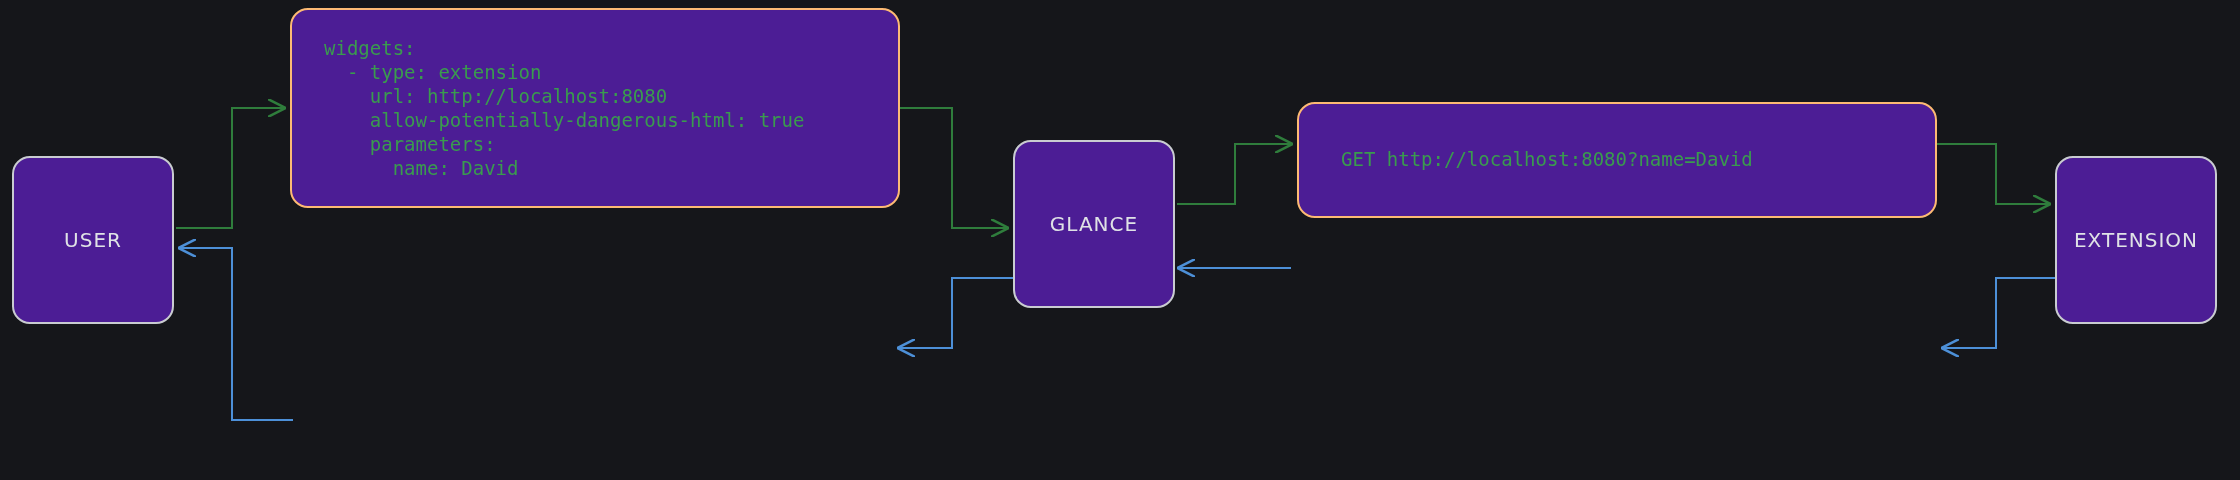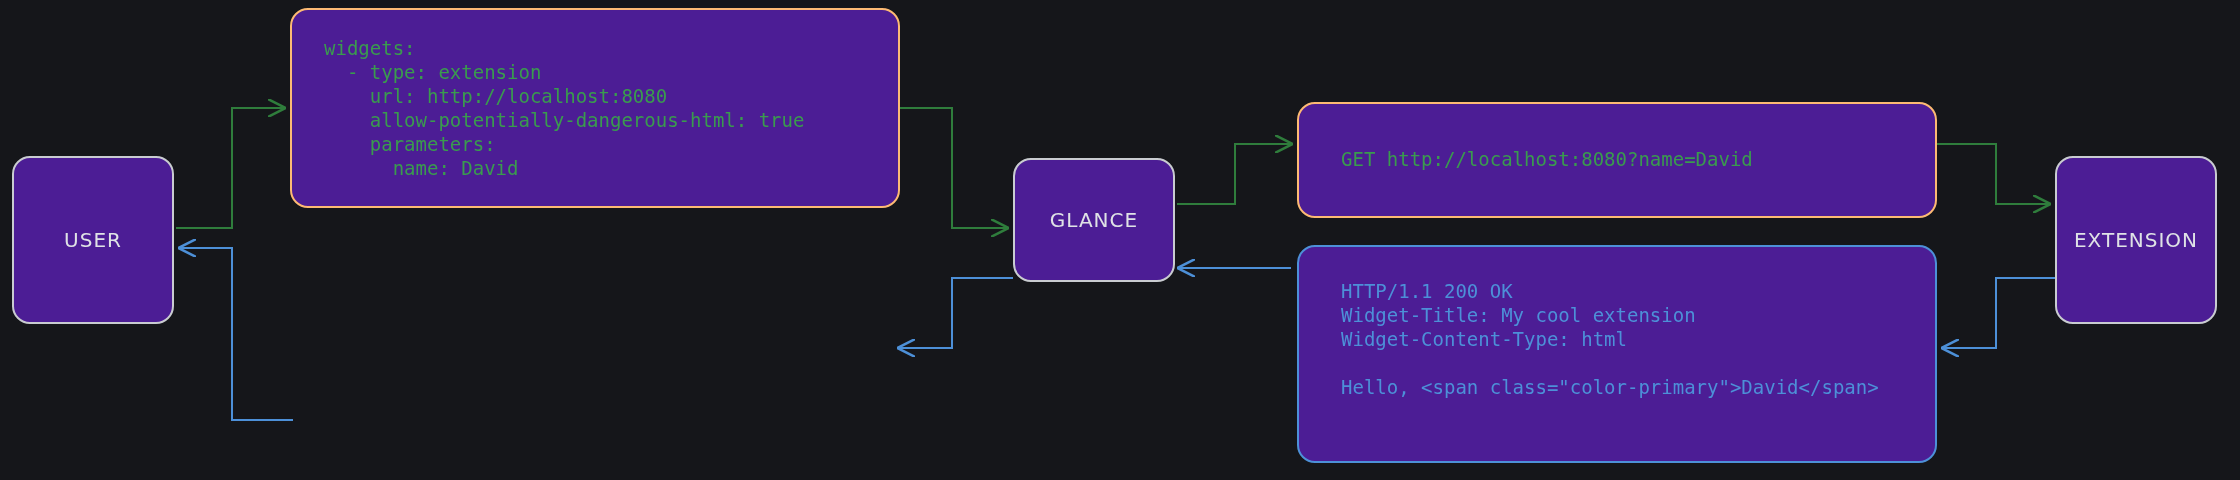--- a/index.html
+++ b/index.html
@@ -36,21 +36,21 @@
     background: #4c1d95;
     display: flex;
     align-items: center;
     justify-content: center;
     color: #dfe2e6;
     font-size: 20px;
     letter-spacing: 1px;
     font-family: "DejaVu Sans", "Liberation Sans", sans-serif;
   }
   #node-user     { left: 12px;   top: 156px; width: 162px; height: 168px; }
-  #node-glance   { left: 1013px; top: 158px; width: 162px; height: 124px; }
+  #node-glance   { left: 1013px; top: 140px; width: 162px; height: 168px; }
   #node-ext      { left: 2055px; top: 156px; width: 162px; height: 168px; }
 
   
   .panel {
     position: absolute;
     box-sizing: border-box;
     border-radius: 18px;
     background: #4c1d95;
     border: 2px solid #fdba74;
   }
@@ -154,22 +154,15 @@
     url: http://localhost:8080
     allow-potentially-dangerous-html: true
     parameters:
       name: David</div>
   </div>
 
   <div class="panel" id="panel-req">
     <div class="code" id="req-text">GET http://localhost:8080?name=David</div>
   </div>
 
-  <div class="panel blue" id="panel-res">
-    <div class="code blue" id="res-text">HTTP/1.1 200 OK
-Widget-Title: My cool extension
-Widget-Content-Type: html
-
-Hello, &lt;span class="color-primary"&gt;David&lt;/span&gt;</div>
-  </div>
 
 
 </div>
 
 </body></html>

